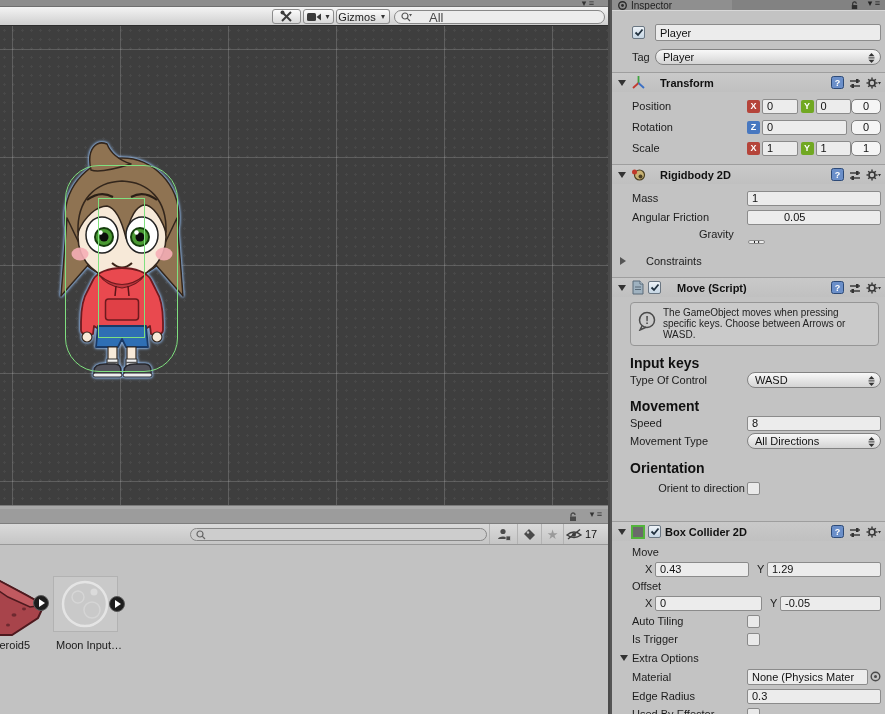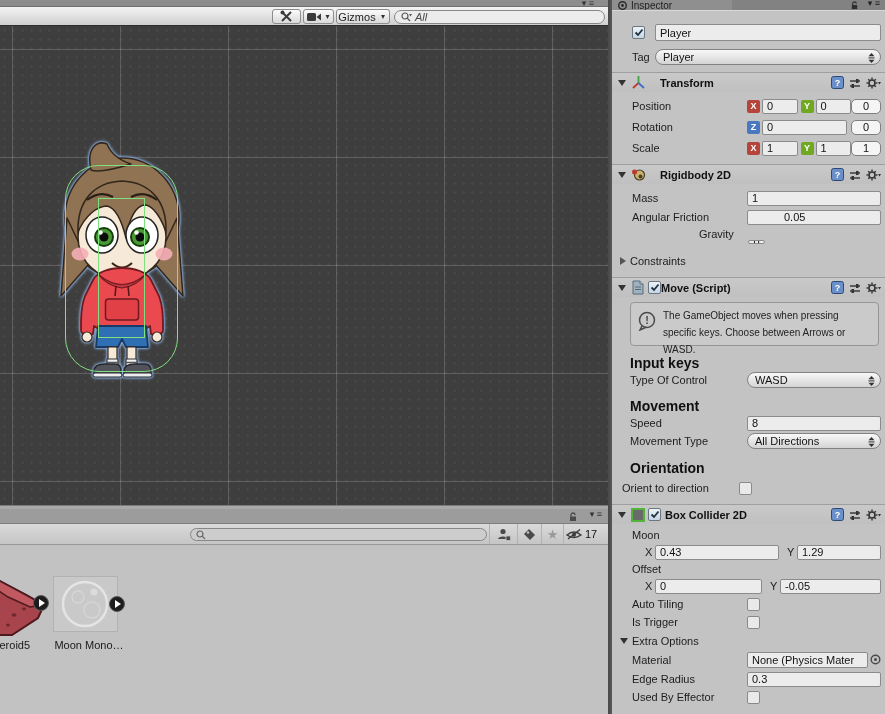--- a/index.html
+++ b/index.html
@@ -61,21 +61,21 @@
   .hicons { margin-left:auto; display:flex; align-items:center; gap:5px; }
   .fold { width:0; height:0; border-left:4px solid transparent; border-right:4px solid transparent; border-top:6px solid #333; flex:none; }
   .fold-r { width:0; height:0; border-top:4px solid transparent; border-bottom:4px solid transparent; border-left:6px solid #555; flex:none; }
   .cbx { width:13px; height:13px; border:1px solid #6a7682; border-radius:2px; background:linear-gradient(#eef3f8,#c6d6e4); flex:none;
      display:flex; align-items:center; justify-content:center; }
   .cbx-empty { width:13px; height:13px; border:1px solid #8a8a8a; border-radius:2px; background:#e9e9e9; flex:none; }
   .subhead { font-size:14px; font-weight:bold; color:#101010; padding-left:18px; height:13px; display:flex; align-items:center; }
   .sublbl { font-size:11px; color:#1c1c1c; padding-left:20px; height:12px; display:flex; align-items:center; }
   #infobox { margin:5px 6px 0 18px; height:44px; border:1px solid #969696; border-radius:4px; background:#cacaca;
      display:flex; align-items:flex-start; padding:4px 4px 4px 6px; }
-  #infobox .itext { font-size:10px; line-height:17px; color:#222; width:208px; }
+  #infobox .itext { font-size:10px; line-height:11px; color:#222; width:208px; }
 </style>
 </head>
 <body>
 
 <div id="stage">
 
   <div id="left">
 
     <div id="scene-topstrip">
       <span class="abs" style="right:14px;top:-2px;font-size:9px;color:#333;">▾ ≡</span>
@@ -101,21 +101,21 @@
       </div>
       <div class="tbtn" style="left:377px;width:13px;border-left:none;border-top-left-radius:0;border-bottom-left-radius:0;">
         <span style="font-size:8px;color:#333;">▾</span>
       </div>
       <div class="pill" style="position:absolute;left:394px;top:3px;width:211px;height:14px;background:#ececec;border-radius:7px;padding:0 6px;">
         <svg width="11" height="10" viewBox="0 0 11 10">
           <circle cx="4" cy="4" r="3" fill="none" stroke="#555" stroke-width="1.2"></circle>
           <line x1="6.2" y1="6.2" x2="9" y2="9" stroke="#555" stroke-width="1.2"></line>
           <polygon points="8,2 11,2 9.5,4.4" fill="#555"></polygon>
         </svg>
-        <span style="font-size:11px;color:#4a4a4a;margin-left:3px;font-style:italic;">All</span>
+        <span style="font-size:13px;color:#4a4a4a;margin-left:17px;">All</span>
       </div>
     </div>
 
     <div id="scene-view">
 
       <svg width="140" height="240" viewBox="0 0 140 240" style="position:absolute;left:53px;top:114px;filter:drop-shadow(0 0 1px #8fb7e8) drop-shadow(0 0 1.5px #8fb7e8);">
         <g stroke="#33261c" stroke-width="1.5" stroke-linejoin="round">
 
           <g fill="#8f7352">
             <ellipse cx="69" cy="78" rx="57" ry="60"></ellipse>
@@ -246,21 +246,21 @@
           <circle cx="24" cy="20" r="6" fill="none" stroke="#e4e4e4" stroke-width="1.5" opacity="0.5"></circle>
           <circle cx="38" cy="33" r="8" fill="none" stroke="#e4e4e4" stroke-width="1.5" opacity="0.45"></circle>
           <circle cx="40" cy="15" r="3.5" fill="#e9e9e9" opacity="0.55"></circle>
         </svg>
       </div>
       <div class="play-badge" style="left:109px;top:87px;">
         <svg width="7" height="8" viewBox="0 0 7 8">
             <polygon points="1,0 7,4 1,8" fill="#fff"></polygon>
           </svg>
       </div>
-      <div class="thumb-label" style="left:53px;top:130px;width:72px;text-align:center;">Moon Mono…</div>
+      <div class="thumb-label" style="left:53px;top:130px;width:72px;text-align:center;">Moon Input…</div>
     </div>
   </div>
 
   <div id="inspector">
 
     <div id="insp-tabstrip">
       <div id="insp-tab">
         <svg width="9" height="9" viewBox="0 0 9 9" style="margin:0 4px 0 6px;">
           <circle cx="4.5" cy="4.5" r="3.8" fill="none" stroke="#2b2b2b" stroke-width="1.4"></circle>
           <circle cx="4.5" cy="4.5" r="1.4" fill="#2b2b2b"></circle>
@@ -397,37 +397,37 @@
     <div class="irow" style="margin-top:3px;">
       <span class="ilabel">Angular Friction</span>
       <div class="fld" style="flex:1;padding-left:36px;">0.05</div>
     </div>
     <div class="irow" style="margin-top:3px;flex-direction:column;">
       <span class="ilabel">Gravity</span>
       <div class="fld" style="flex:1;">0</div>
     </div>
     <div class="irow" style="margin-top:9px;padding-left:8px;">
       <span class="fold-r"></span>
-      <span class="lbl" style="margin-left:4px;">Constraints</span>
+      <span class="lbl" style="margin-left:20px;">Constraints</span>
     </div>
 
     <div class="chead" style="margin-top:8px;">
       <span class="fold"></span>
       <svg width="14" height="15" viewBox="0 0 14 15" style="margin:0 3px 0 5px;">
         <path d="M2,1 L9,1 L12,4 L12,14 L2,14 Z" fill="#9fb2c0" stroke="#5a6b78" stroke-width="1"></path>
         <path d="M9,1 L9,4 L12,4" fill="#cdd9e2" stroke="#5a6b78" stroke-width="1"></path>
         <line x1="4" y1="7" x2="10" y2="7" stroke="#5a6b78" stroke-width="1"></line>
         <line x1="4" y1="9.5" x2="10" y2="9.5" stroke="#5a6b78" stroke-width="1"></line>
       </svg>
       <span class="cbx">
         <svg width="10" height="9" viewBox="0 0 10 9">
           <polyline points="1.5,4.5 4,7 8.5,1.5" fill="none" stroke="#21313f" stroke-width="1.8"></polyline>
         </svg>
       </span>
-      <span style="margin-left:0;">Move (Script)</span>
+      <span style="margin-left:16px;">Move (Script)</span>
       <div class="hicons">
         <svg width="13" height="13" viewBox="0 0 13 13">
           <rect x="0.5" y="0.5" width="12" height="12" rx="2" fill="#6b8fc9" stroke="#2d4a77"></rect>
           <text x="6.5" y="10" font-size="9" fill="#fff" text-anchor="middle" font-family="Liberation Sans, sans-serif">?</text>
         </svg>
         <svg width="12" height="12" viewBox="0 0 12 12">
           <line x1="1" y1="4" x2="11" y2="4" stroke="#333" stroke-width="1.4"></line>
             <rect x="7" y="2" width="2.5" height="4" fill="#333"></rect>
           <line x1="1" y1="9" x2="11" y2="9" stroke="#333" stroke-width="1.4"></line>
             <rect x="2.5" y="7" width="2.5" height="4" fill="#333"></rect>
@@ -482,26 +482,26 @@
         <span>All Directions</span>
         <svg class="arrows" width="7" height="10" viewBox="0 0 7 10">
           <polygon points="3.5,0 6.5,3.2 0.5,3.2" fill="#333"></polygon>
             <rect x="0.5" y="4.4" width="6" height="1" fill="#333"></rect>
           <polygon points="3.5,10 6.5,6.8 0.5,6.8" fill="#333"></polygon>
         </svg>
       </div>
     </div>
 
     <div class="subhead" style="margin-top:12px;">Orientation</div>
-    <div class="irow" style="margin-top:6px;padding-left:10px;">
+    <div class="irow" style="margin-top:6px;padding-left:18px;text-align:right;">
       <span class="ilabel" style="width:117px;">Orient to direction</span>
       <span class="cbx-empty"></span>
     </div>
 
-    <div class="chead" style="margin-top:8px;text-align:right;">
+    <div class="chead" style="margin-top:25px;text-align:right;">
       <span class="fold"></span>
       <svg width="14" height="14" viewBox="0 0 14 14" style="margin:0 3px 0 5px;">
         <rect x="1" y="1" width="12" height="12" fill="#6a6a6a" stroke="#53b43c" stroke-width="2"></rect>
       </svg>
       <span class="cbx">
         <svg width="10" height="9" viewBox="0 0 10 9">
           <polyline points="1.5,4.5 4,7 8.5,1.5" fill="none" stroke="#21313f" stroke-width="1.8"></polyline>
         </svg>
       </span>
       <span style="margin-left:4px;">Box Collider 2D</span>
@@ -526,24 +526,24 @@
             <line x1="2.2" y1="2.2" x2="3.6" y2="3.6"></line>
               <line x1="8.4" y1="8.4" x2="9.8" y2="9.8"></line>
             <line x1="9.8" y1="2.2" x2="8.4" y2="3.6"></line>
               <line x1="3.6" y1="8.4" x2="2.2" y2="9.8"></line>
           </g>
           <polygon points="12,5 15,5 13.5,7.5" fill="#333"></polygon>
         </svg>
       </div>
     </div>
 
-    <div class="sublbl" style="margin-top:5px;">Moon</div>
+    <div class="sublbl" style="margin-top:5px;">Move</div>
     <div class="irow" style="margin-top:3px;padding-left:33px;">
       <span class="lbl" style="width:10px;">X</span>
-      <div class="fld" style="width:124px;">0.43</div>
+      <div class="fld" style="width:94px;">0.43</div>
       <span class="lbl" style="width:10px;margin-left:8px;">Y</span>
       <div class="fld" style="flex:1;">1.29</div>
     </div>
     <div class="sublbl" style="margin-top:3px;">Offset</div>
     <div class="irow" style="margin-top:3px;padding-left:33px;">
       <span class="lbl" style="width:10px;">X</span>
       <div class="fld" style="width:107px;">0</div>
       <span class="lbl" style="width:10px;margin-left:8px;">Y</span>
       <div class="fld" style="flex:1;">-0.05</div>
     </div>

